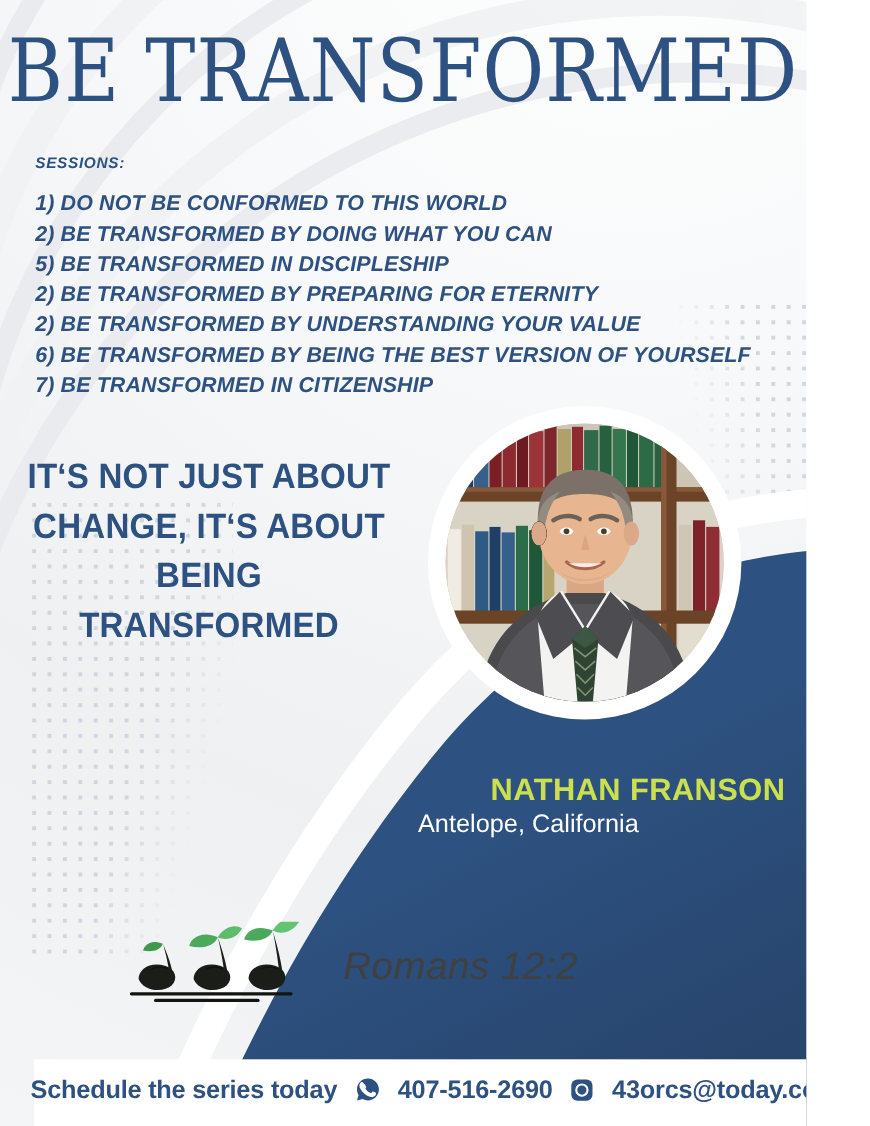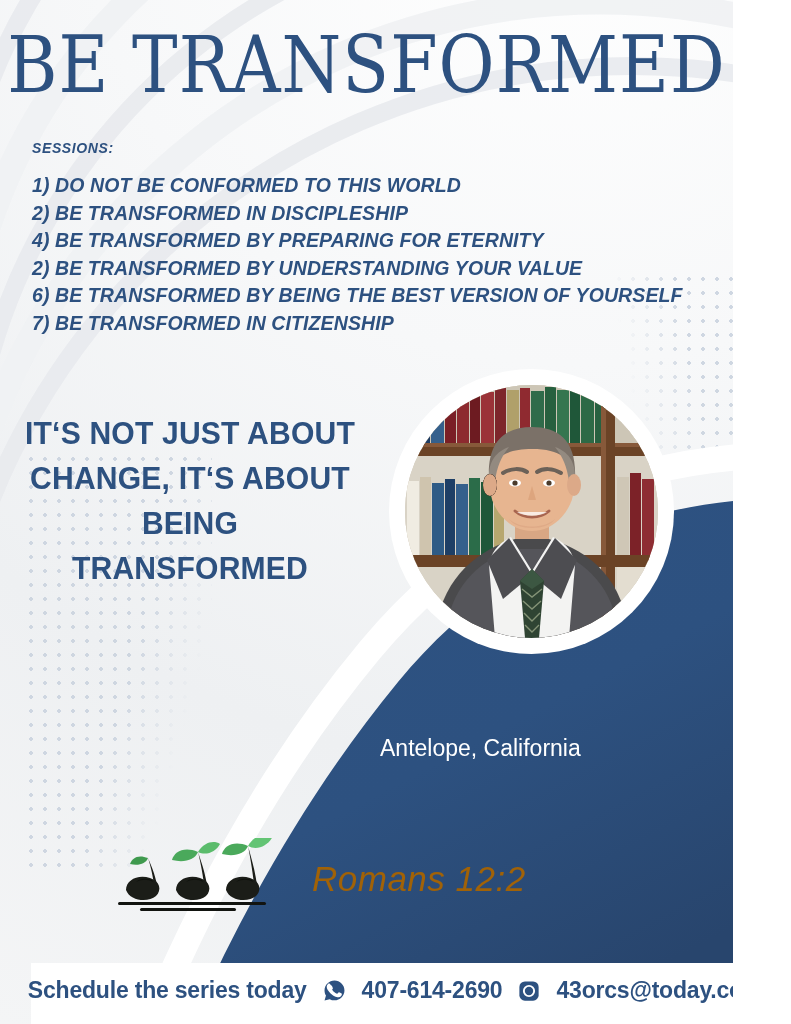--- a/index.html
+++ b/index.html
@@ -166,21 +166,21 @@
     position: absolute;
     left: 118px; top: 838px;
     width: 180px; height: 80px;
   }
   .verse {
     position: absolute;
     left: 312px; top: 859px;
     font-size: 35px;
     font-style: italic;
     font-weight: normal;
-    color: #a16207;
+    color: #404040;
     letter-spacing: .5px;
   }
 
   
   .footer-bar {
     position: absolute;
     left: 31px; top: 963px;
     width: 729px; height: 61px;
     background: #ffffff;
   }
@@ -256,22 +256,23 @@
              L 791 1024 Z" fill="url(#navyg)"></path>
 
     <path d="M 0 1024 L 0 1024 Z" fill="#2d5180"></path>
   </svg>
 
   <div class="title">BE TRANSFORMED</div>
 
   <div class="sessions-label">SESSIONS:</div>
   <ul class="sessions-list">
     <li>1) DO NOT BE CONFORMED TO THIS WORLD</li>
-    <li>2) BE TRANSFORMED IN DISCIPLESHIP</li>
-    <li>4) BE TRANSFORMED BY PREPARING FOR ETERNITY</li>
+    <li>2) BE TRANSFORMED BY DOING WHAT YOU CAN</li>
+    <li>5) BE TRANSFORMED IN DISCIPLESHIP</li>
+    <li>2) BE TRANSFORMED BY PREPARING FOR ETERNITY</li>
     <li>2) BE TRANSFORMED BY UNDERSTANDING YOUR VALUE</li>
     <li>6) BE TRANSFORMED BY BEING THE BEST VERSION OF YOURSELF</li>
     <li>7) BE TRANSFORMED IN CITIZENSHIP</li>
   </ul>
 
   <div class="tagline">
     <div>IT‘S NOT JUST ABOUT</div>
     <div>CHANGE, IT‘S ABOUT</div>
     <div>BEING TRANSFORMED</div>
   </div>
@@ -384,20 +385,21 @@
 
           <path d="M 104 134 C 114 144 140 144 150 134
                    C 142 146 112 146 104 134 Z" fill="#d7a07d" opacity=".5"></path>
         </g>
 
         <rect x="0" y="0" width="253" height="253" fill="none"></rect>
       </svg>
     </div>
   </div>
 
+  <div class="speaker-name">NATHAN FRANSON</div>
   <div class="speaker-loc">Antelope, California</div>
 
   <svg class="seed-logo" width="180" height="80" viewBox="0 0 180 80">
     <g fill="#1b1d18">
 
       <path d="M 8 52 C 8 42 20 36 32 40 C 42 43 44 52 38 58 C 30 65 12 63 8 52 Z"></path>
       <path d="M 34 42 C 28 40 22 40 18 44 C 24 41 30 41 35 44 Z" fill="#0f110d"></path>
       <path d="M 36 46 C 34 34 32 26 30 20 C 33 27 37 36 39 47 Z"></path>
 
       <path d="M 58 52 C 58 42 70 36 82 40 C 92 43 94 52 88 58 C 80 65 62 63 58 52 Z"></path>
@@ -431,21 +433,21 @@
       <span class="ic">
         <svg width="23" height="23" viewBox="0 0 24 24">
           <path d="M12 1.6c-5.7 0-10.4 4.6-10.4 10.3 0 1.9.5 3.7 1.5 5.3L1.6 22.4l5.4-1.4c1.5.8 3.2 1.3 5 1.3
                    5.7 0 10.4-4.6 10.4-10.3S17.7 1.6 12 1.6z" fill="#2d5180"></path>
           <path d="M8.6 6.9c.3 0 .6 0 .8.5.2.5.8 1.9.9 2 .1.2.1.4 0 .6-.1.2-.2.3-.4.5-.2.2-.4.4-.2.7.2.4.9 1.5 2 2.4
                    1.3 1.2 2.4 1.5 2.8 1.7.3.1.5.1.7-.1.2-.2.8-.9 1-1.2.2-.3.4-.2.7-.1.3.1 1.8.9 2.1 1 .3.2.5.2.6.4
                    .1.2.1 1-.3 1.9-.4.9-1.9 1.7-2.7 1.8-.7.1-1.5.1-2.5-.2-.6-.2-1.3-.4-2.2-.8-3.8-1.7-6.3-5.6-6.5-5.9
                    -.2-.3-1.5-2-1.5-3.8s.9-2.7 1.3-3.1c.3-.3.7-.4 1-.4h.6z" fill="#ffffff"></path>
         </svg>
       </span>
-      <span class="footer-text">407-614-2690</span>
+      <span class="footer-text">407-516-2690</span>
       <span class="ic">
         <svg width="22" height="22" viewBox="0 0 24 24">
           <rect x="1.5" y="1.5" width="21" height="21" rx="6" fill="#2d5180"></rect>
           <circle cx="12" cy="12" r="5.6" fill="none" stroke="#ffffff" stroke-width="2.1"></circle>
         </svg>
       </span>
       <span class="footer-text">43orcs@today.com</span>
     </div>
   </div>
 

